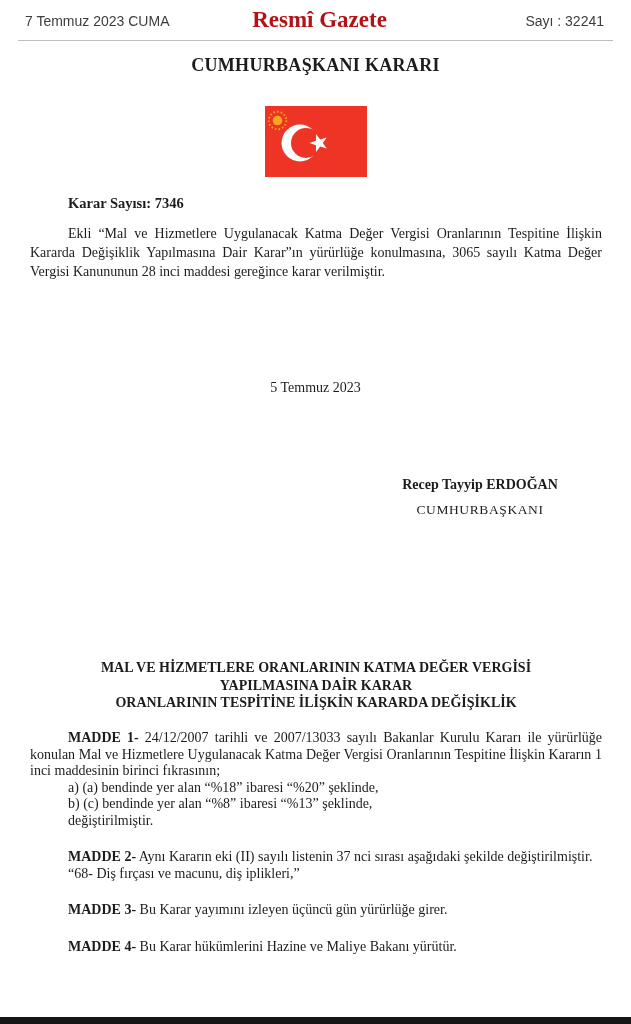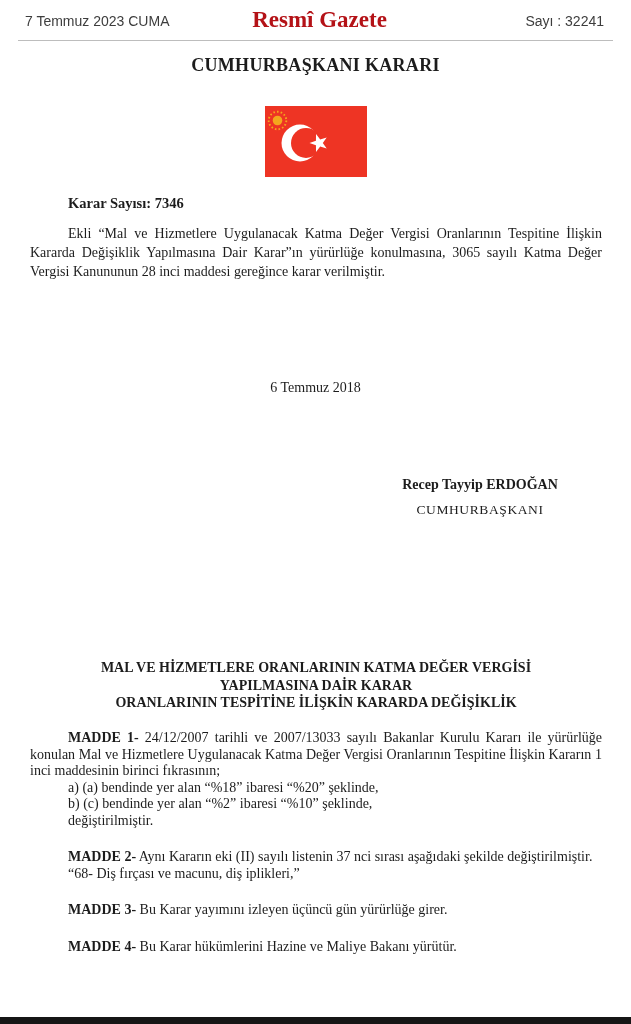--- a/index.html
+++ b/index.html
@@ -77,39 +77,39 @@
         <circle cx="12.5" cy="14.5" r="8.8" fill="none" stroke="var(--sun-gold, #f4a71d)" stroke-width="1.9" stroke-dasharray="1.6 2.1"></circle>
       </g>
     </svg>
   </div>
 
   <div class="content">
     <p class="decree-number">Karar Sayısı: 7346</p>
     <p class="decree-intro">Ekli “Mal ve Hizmetlere Uygulanacak Katma Değer Vergisi Oranlarının Tespitine İlişkin Kararda Değişiklik Yapılmasına Dair Karar”ın yürürlüğe konulmasına, 3065 sayılı Katma Değer Vergisi Kanununun 28 inci maddesi gereğince karar verilmiştir.</p>
   </div>
 
-  <div class="decision-date">6 Temmuz 2018</div>
+  <div class="decision-date">5 Temmuz 2023</div>
 
   <div class="signature">
     <div class="sig-name">Recep Tayyip ERDOĞAN</div>
     <div class="sig-title">CUMHURBAŞKANI</div>
   </div>
 
   <div class="decision-title">
     <div>MAL VE HİZMETLERE ORANLARININ KATMA DEĞER VERGİSİ</div>
     <div>YAPILMASINA DAİR KARAR</div>
     <div>ORANLARININ TESPİTİNE İLİŞKİN KARARDA DEĞİŞİKLİK</div>
   </div>
 
   <div class="articles">
 
     <div class="article">
       <p class="lead"><b>MADDE 1-</b> <span>24/12/2007 tarihli ve 2007/13033 sayılı Bakanlar Kurulu Kararı ile yürürlüğe konulan Mal ve Hizmetlere Uygulanacak Katma Değer Vergisi Oranlarının Tespitine İlişkin Kararın 1 inci maddesinin birinci fıkrasının;</span></p>
       <p class="sub">a) (a) bendinde yer alan “%18” ibaresi “%20” şeklinde,</p>
-      <p class="sub">b) (c) bendinde yer alan “%2” ibaresi “%10” şeklinde,</p>
+      <p class="sub">b) (c) bendinde yer alan “%8” ibaresi “%13” şeklinde,</p>
       <p class="sub">değiştirilmiştir.</p>
     </div>
 
     <div class="article">
       <p class="lead"><b>MADDE 2-</b> <span>Aynı Kararın eki (II) sayılı listenin 37 nci sırası aşağıdaki şekilde değiştirilmiştir.</span></p>
       <p class="sub">“68- Diş fırçası ve macunu, diş iplikleri,”</p>
     </div>
 
     <div class="article">
       <p class="lead"><b>MADDE 3-</b> <span>Bu Karar yayımını izleyen üçüncü gün yürürlüğe girer.</span></p>

